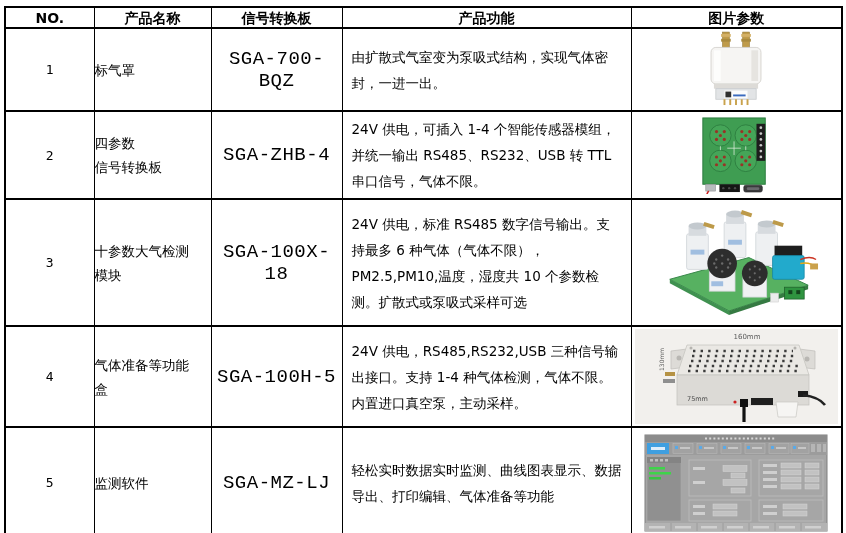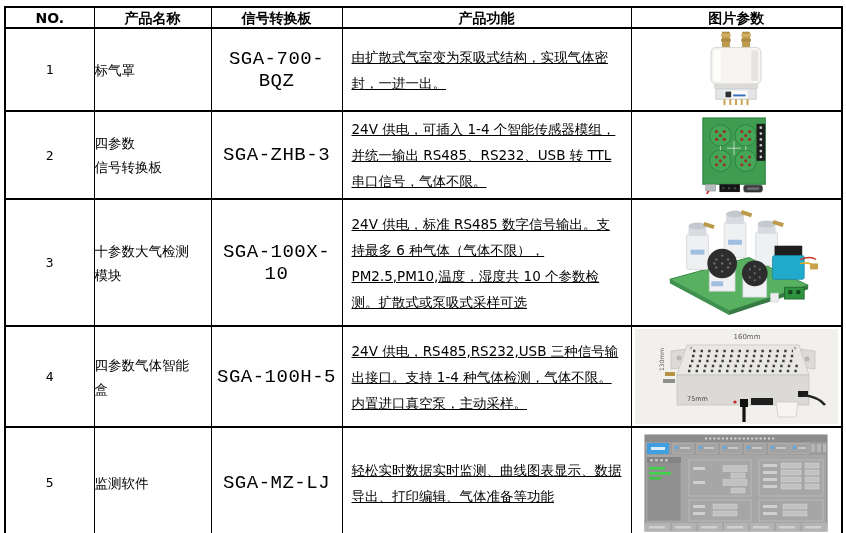--- a/index.html
+++ b/index.html
@@ -24,21 +24,21 @@
   }
   th.hdr {
     font-weight: bold; font-size: 14px; text-align: center;
     height: 21px; line-height: 18px;
     font-family: "DejaVu Sans", sans-serif;
     margin-top: 28px;
   }
   td.c-no { text-align: center; font-size: 13px; font-family: "DejaVu Sans Mono", monospace; }
   td.c-name { text-align: left; font-size: 13.5px; line-height: 24px; white-space: pre-line; }
   td.c-model { text-align: center; font-size: 19px; font-family: "Liberation Mono", "DejaVu Sans Mono", monospace; letter-spacing: 0.5px; }
-  td.c-func { text-align: left; font-size: 13.5px; line-height: 26px; padding: 4px 9px; text-decoration: underline; }
+  td.c-func { text-align: left; font-size: 13.5px; line-height: 26px; padding: 4px 9px; }
   td.c-photo { text-align: left; padding: 2px; }
   .photo-wrap { display: flex; align-items: center; justify-content: center; width: 100%; height: 100%; }
   svg { display: block; }
 </style>
 </head>
 <body>
 
 <div class="page">
 <table class="spec">
   <colgroup>
@@ -95,21 +95,21 @@
           </g>
         </svg>
       </div>
     </td>
   </tr>
 
   <tr style="height:82px">
     <td class="c-no">2</td>
     <td class="c-name">四参数
 信号转换板</td>
-    <td class="c-model">SGA-ZHB-3</td>
+    <td class="c-model">SGA-ZHB-4</td>
     <td class="c-func">24V 供电，可插入 1-4 个智能传感器模组，并统一输出 RS485、RS232、USB 转 TTL 串口信号，气体不限。</td>
     <td class="c-photo">
       <div class="photo-wrap">
         <svg width="82" height="78" viewBox="0 0 84 80">
           <rect x="8" y="2" width="64" height="68" fill="#3f9d52" stroke="#2b7a3e" stroke-width="1"></rect>
           <g stroke="#2e7f41" stroke-width="1" fill="#45a558">
             <circle cx="26" cy="20" r="11"></circle>
                   <circle cx="52" cy="20" r="11"></circle>
             <circle cx="26" cy="46" r="11"></circle>
                   <circle cx="52" cy="46" r="11"></circle>
@@ -161,21 +161,21 @@
           </g>
         </svg>
       </div>
     </td>
   </tr>
 
   <tr style="height:127px">
     <td class="c-no">3</td>
     <td class="c-name">十参数大气检测
 模块</td>
-    <td class="c-model">SGA-100X-10</td>
+    <td class="c-model">SGA-100X-18</td>
     <td class="c-func">24V 供电，标准 RS485 数字信号输出。支持最多 6 种气体（气体不限），PM2.5,PM10,温度，湿度共 10 个参数检测。扩散式或泵吸式采样可选</td>
     <td class="c-photo">
       <div class="photo-wrap">
         <svg width="168" height="121" viewBox="0 0 170 122">
           <g>
             <polygon points="18,78 98,56 158,84 78,110" fill="#57b161" stroke="#39874a" stroke-width="1"></polygon>
             <polygon points="18,78 78,110 78,114 18,82" fill="#3f9150"></polygon>
             <polygon points="78,110 158,84 158,88 78,114" fill="#357a42"></polygon>
           </g>
           <g>
@@ -234,21 +234,21 @@
             <rect x="146" y="89" width="4" height="4" fill="#14451d"></rect>
             <rect x="120" y="92" width="8" height="9" fill="#ececec" stroke="#cfcfcf" stroke-width="0.6"></rect>
           </g>
         </svg>
       </div>
     </td>
   </tr>
 
   <tr style="height:101px">
     <td class="c-no">4</td>
-    <td class="c-name">四参数气体智能
+    <td class="c-name">气体准备等功能
 盒</td>
     <td class="c-model">SGA-100H-5</td>
     <td class="c-func">24V 供电，RS485,RS232,USB 三种信号输出接口。支持 1-4 种气体检测，气体不限。内置进口真空泵，主动采样。</td>
     <td class="c-photo">
       <div class="photo-wrap">
         <svg width="203" height="95" viewBox="0 0 203 95">
           <rect x="0" y="0" width="203" height="95" fill="#f2f0ed"></rect>
           <text x="112" y="10" font-size="7" fill="#5a5a5a" text-anchor="middle">160mm</text>
           <text transform="translate(29 42) rotate(-90)" font-size="6" fill="#5a5a5a">130mm</text>
           <g>

